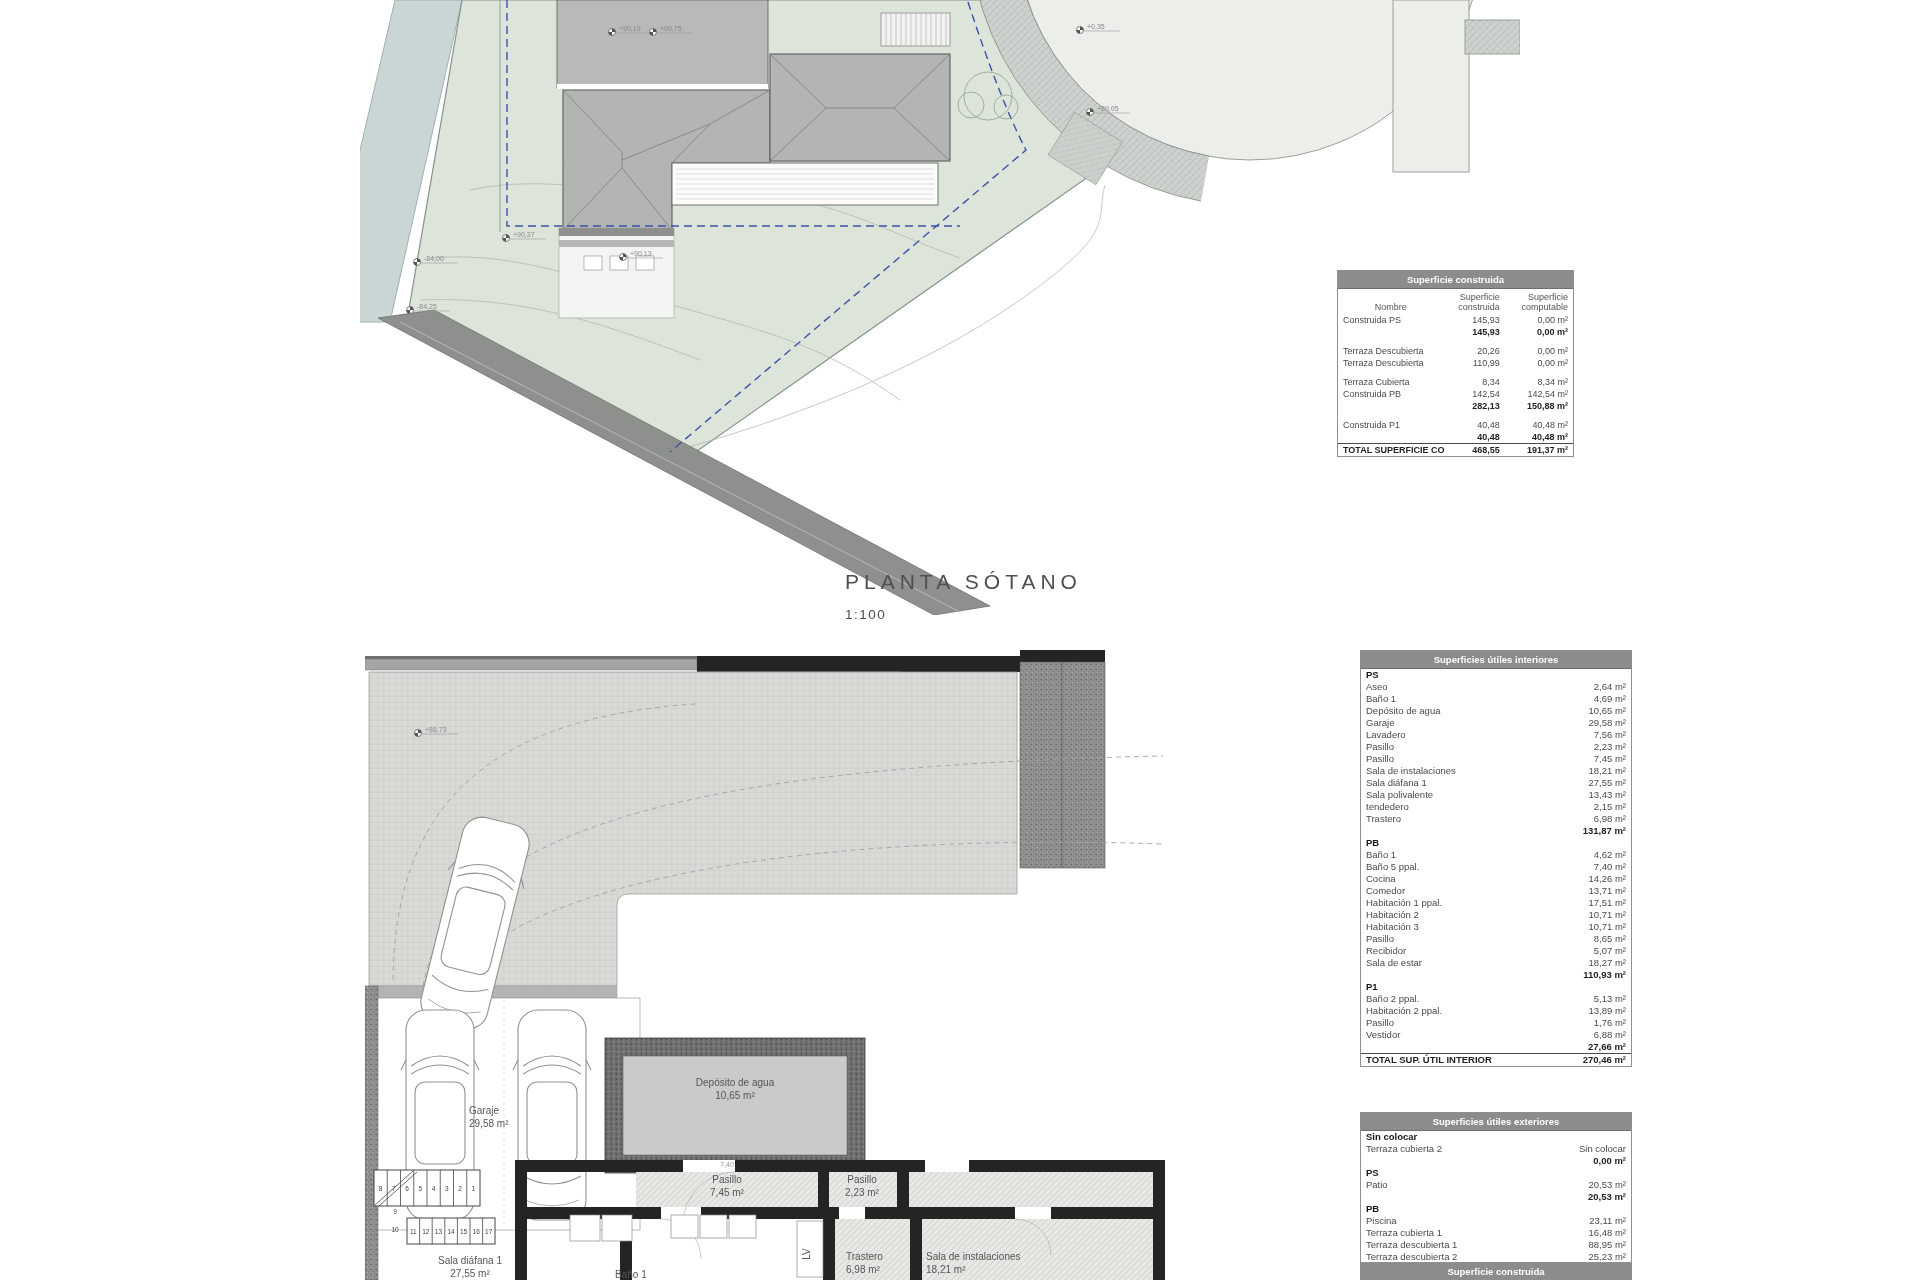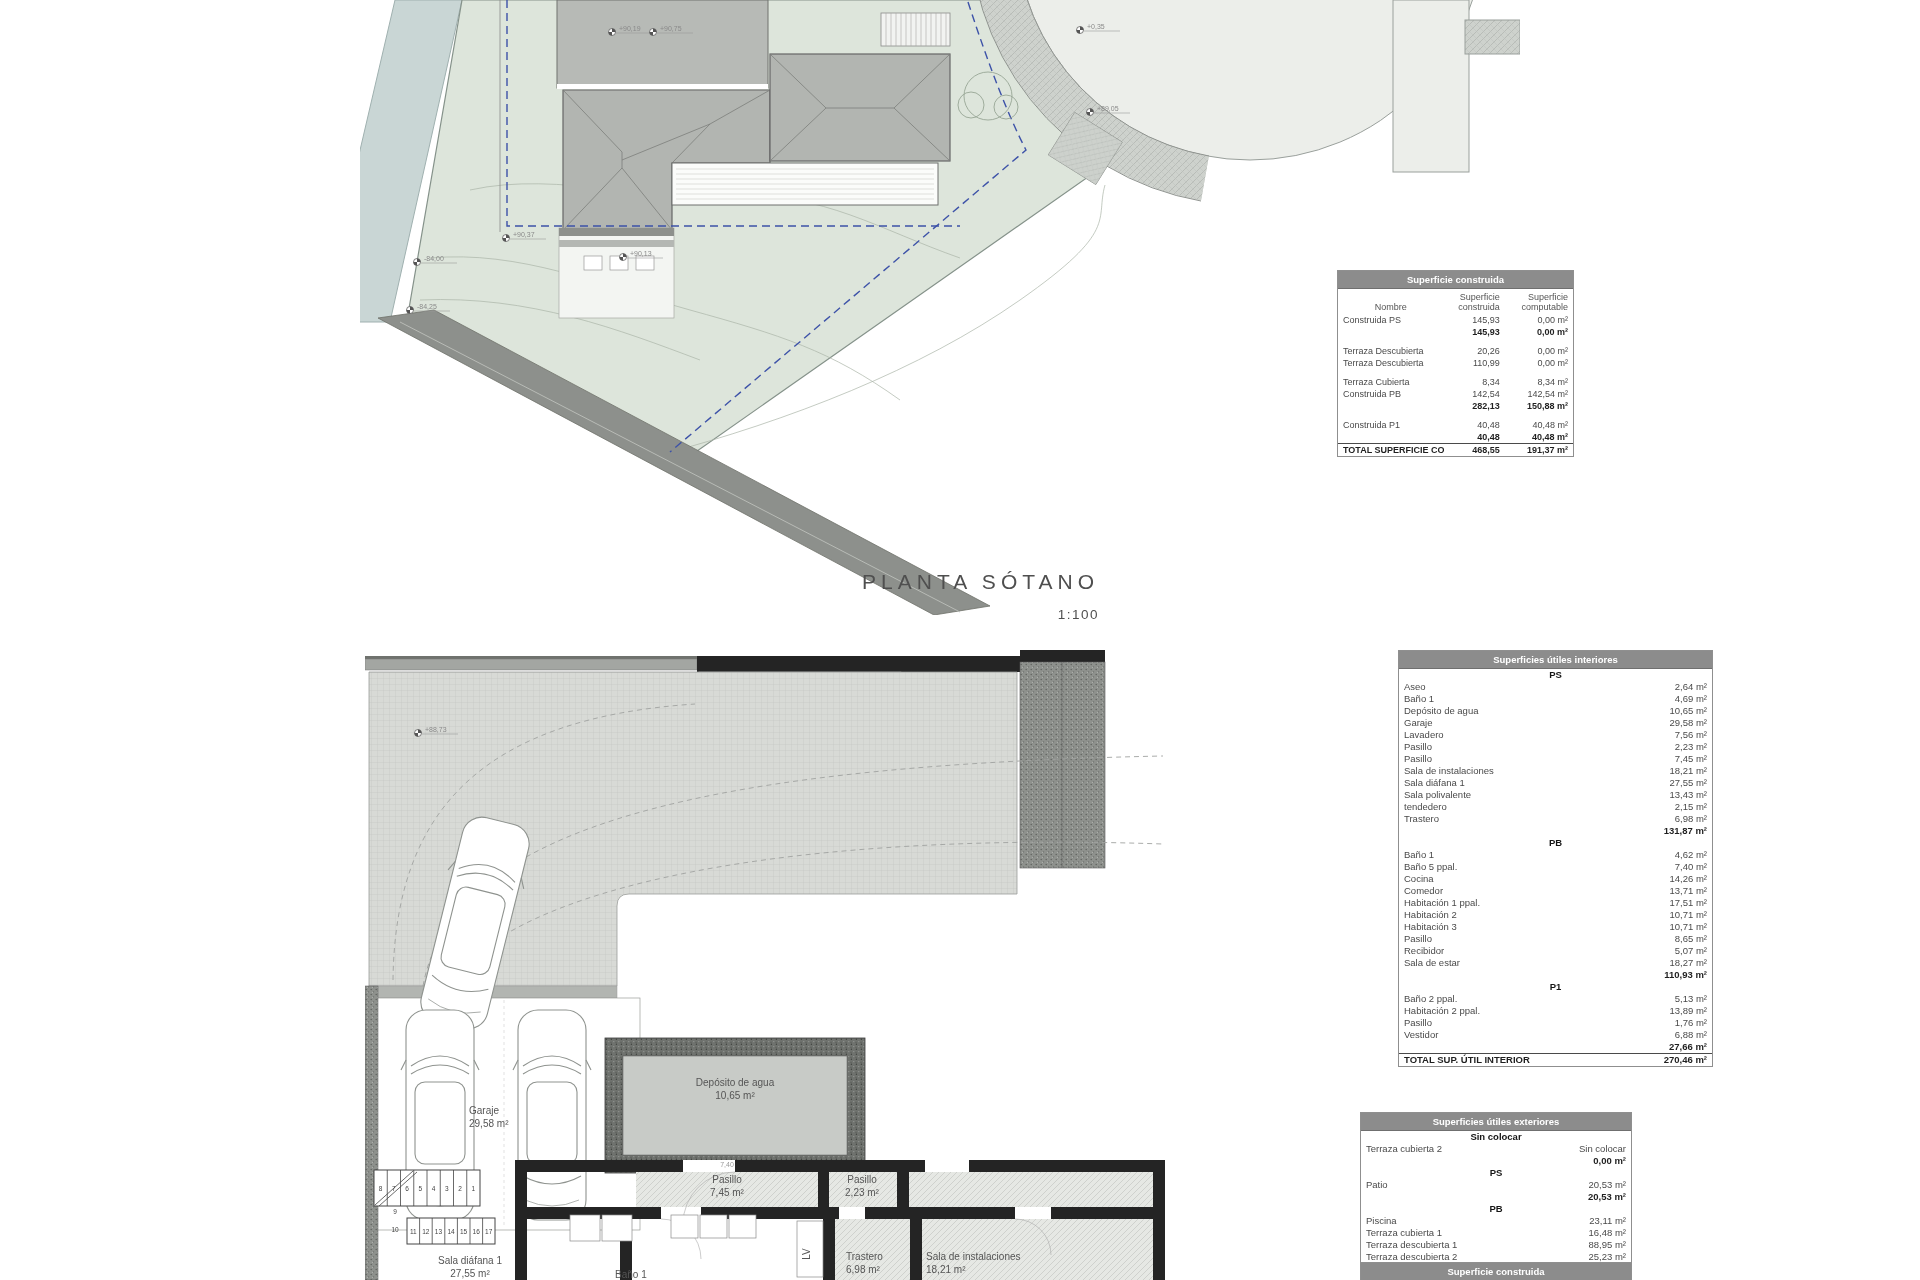--- a/index.html
+++ b/index.html
@@ -10,26 +10,26 @@
   .tbl-wrap{border:1px solid #8f8f8f;background:#fff;box-sizing:border-box;}
   .tbl-head{background:#8c8c8c;color:#fff;font-weight:bold;text-align:center;
             font-size:9.5px;line-height:17px;height:17px;border-bottom:1px solid #6f6f6f;}
   table{border-collapse:collapse;width:100%;table-layout:fixed;}
   td{padding:0 5px;height:12px;line-height:12px;font-size:9.5px;color:#4a4a4a;
      white-space:nowrap;overflow:hidden;}
   #t1 td{font-size:9px;}
   .num{text-align:right;}
   tr.b td{font-weight:bold;color:#1f1f1f;}
   tr.tot td{border-top:1px solid #4a4a4a;font-weight:bold;color:#1f1f1f;}
-  td.sec{font-weight:bold;color:#161616;text-align:center;}
+  td.sec{font-weight:bold;color:#161616;}
   td.spc{height:7px;}
   tr.colhead td{font-size:8.5px;color:#555;line-height:10px;white-space:normal;
                 vertical-align:bottom;padding:3px 5px 2px 5px;height:auto;}
   
-  .plan-title{position:absolute;left:799px;top:570px;width:300px;text-align:right;
+  .plan-title{position:absolute;left:845px;top:570px;width:300px;text-align:left;
               color:#4f4f4f;font-size:21px;letter-spacing:5px;}
   .plan-scale{font-size:13.5px;letter-spacing:1.5px;margin-top:13px;color:#4f4f4f;}
   
   svg text{font-family:"Liberation Sans",sans-serif;}
   .mkr{font-size:7px;fill:#8a8a8a;}
   .lbl{font-size:10px;fill:#555;}
   .stair{font-size:6.5px;fill:#444;}
   .dim{font-size:7px;fill:#999;}
 </style>
 </head>
@@ -378,21 +378,21 @@
         </tr>
         <tr class="b tot">
           <td>TOTAL SUPERFICIE CONSTRUIDA:</td>
           <td class="num">468,55</td>
           <td class="num">191,37 m²</td>
         </tr>
       </tbody>
   </table>
 </div>
 
-<div class="panel tbl-wrap" id="t2" style="left:1398px;top:650px;width:315px">
+<div class="panel tbl-wrap" id="t2" style="left:1360px;top:650px;width:272px">
   <div class="tbl-head">Superficies útiles interiores</div>
   <table>
     <colgroup>
         <col style="width:68%">
         <col style="width:32%">
       </colgroup>
     <tbody id="t2-body">
         <tr>
           <td colspan="2" class="sec">PS</td>
         </tr>

